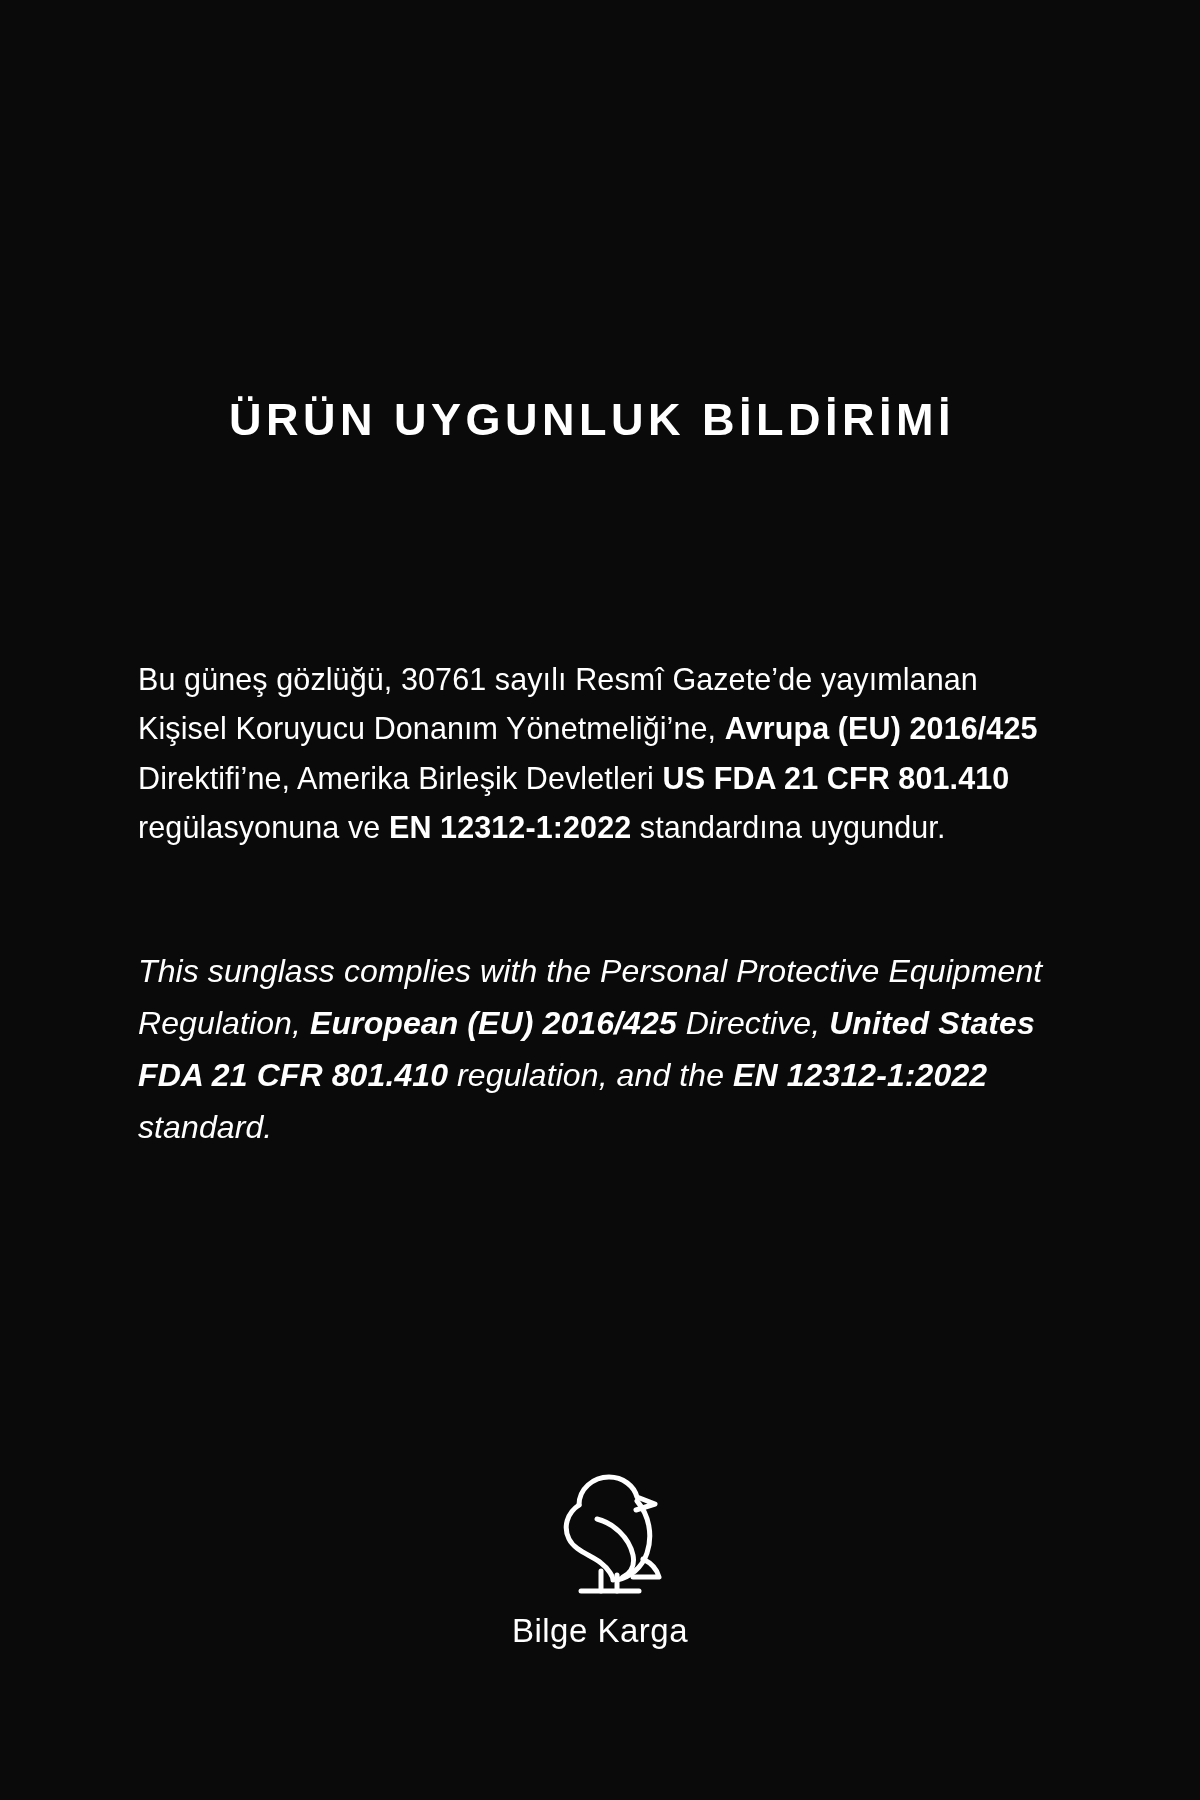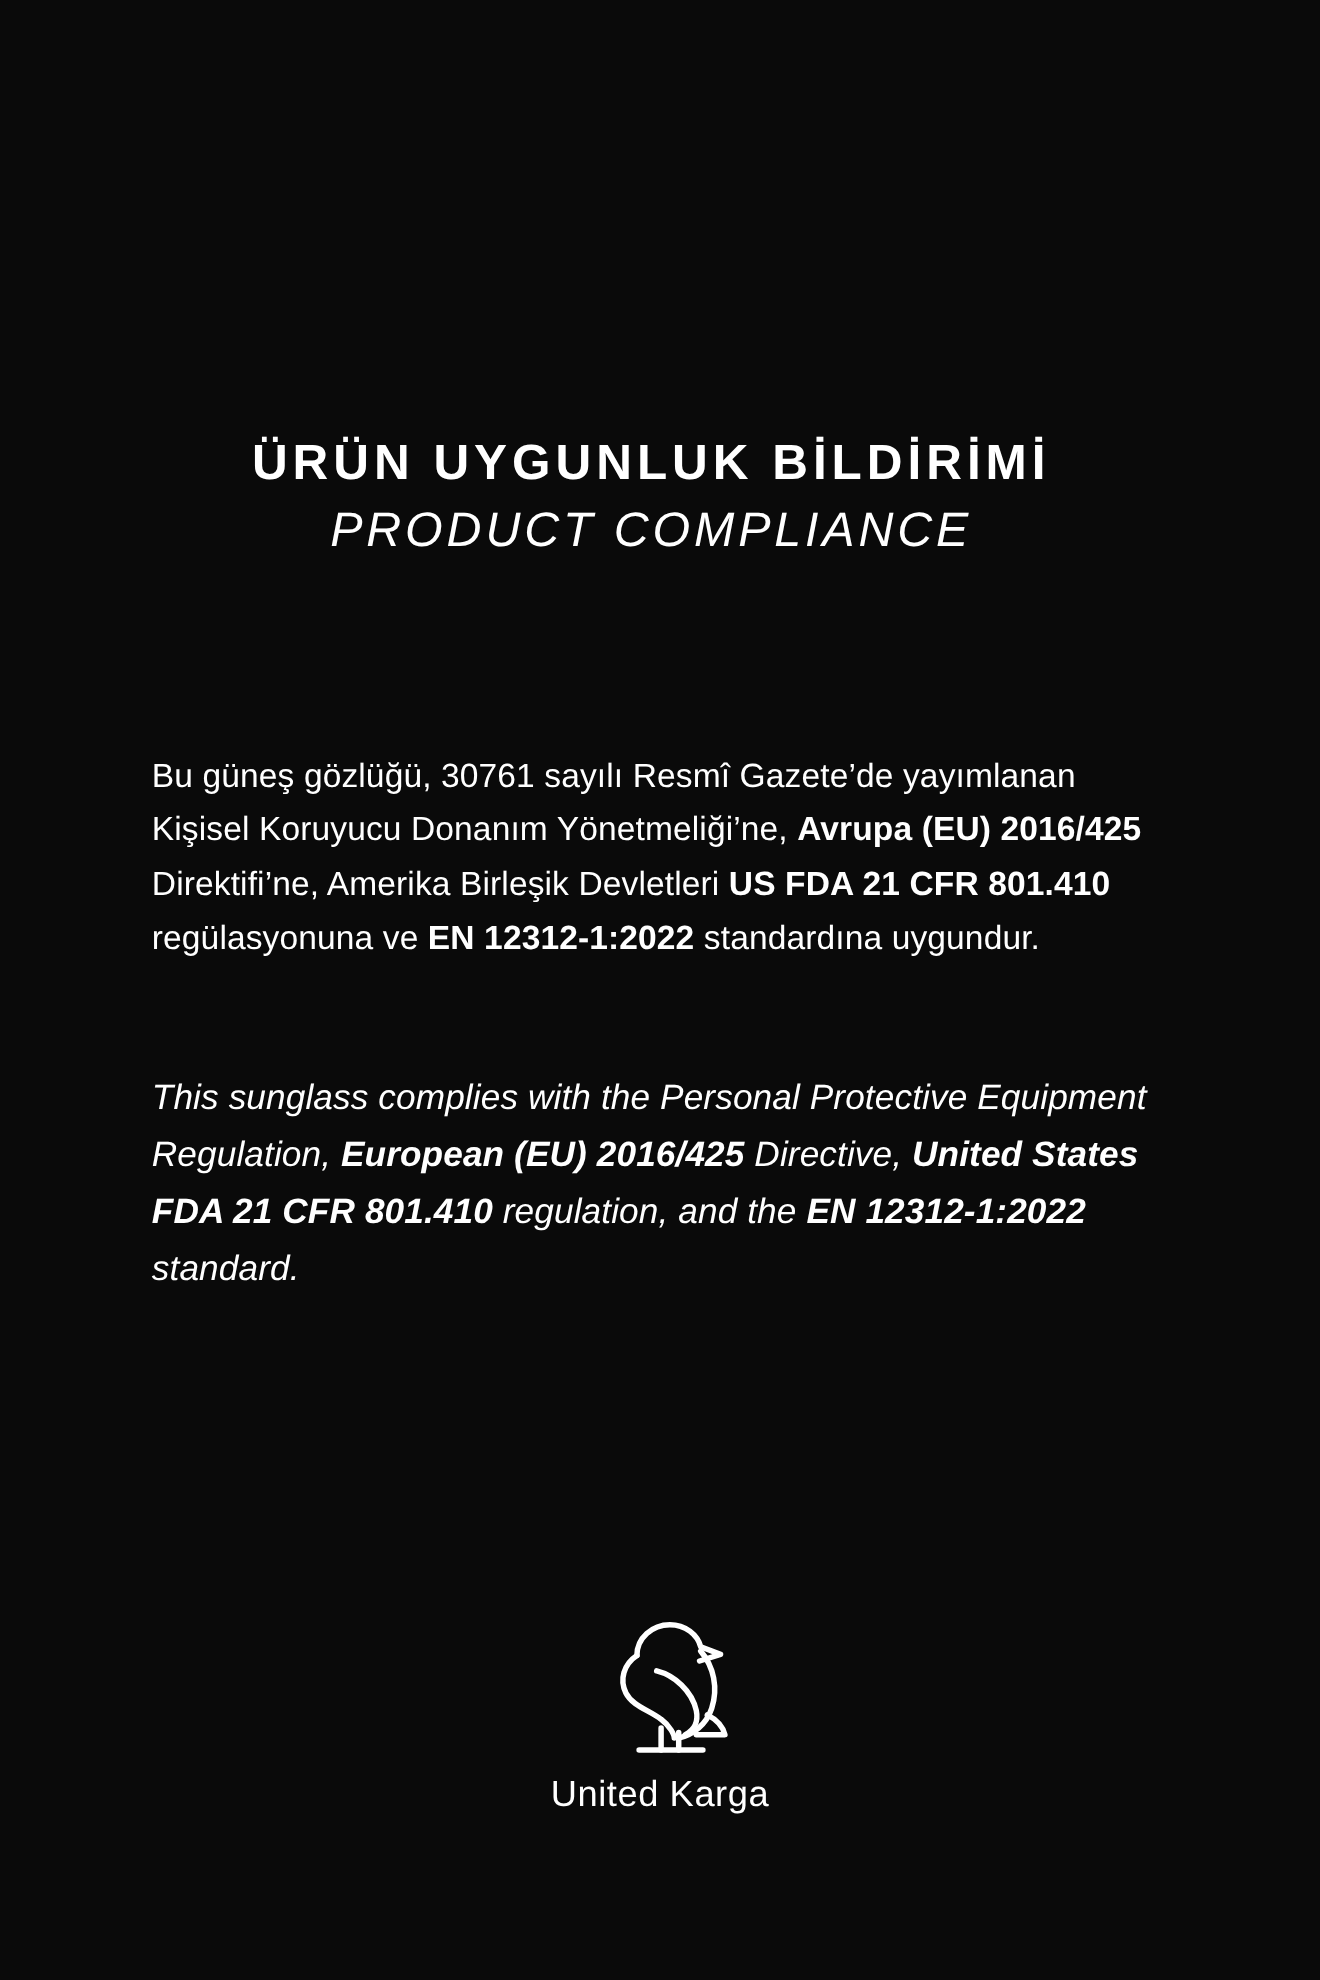--- a/index.html
+++ b/index.html
@@ -44,21 +44,21 @@
     letter-spacing: 3.5px;
     line-height: 1.15;
     margin: 12px 0 0 0;
     color: #ffffff;
   }
 
   .body-block {
     position: absolute;
     left: 138px;
     right: 138px;
-    top: 681px;
+    top: 655px;
   }
   p.para {
     margin: 0;
     color: #ffffff;
   }
   .para-tr {
     font-size: 30.5px;
     line-height: 1.62;
     letter-spacing: 0.1px;
     font-weight: 400;
@@ -97,21 +97,20 @@
     color: #ffffff;
   }
 </style>
 </head>
 <body>
 
 <div class="page">
 
   <div class="title-block">
     <h1 class="title-tr">ÜRÜN UYGUNLUK BİLDİRİMİ</h1>
-    <h2 class="title-en">PRODUCT COMPLIANCE</h2>
   </div>
 
   <div class="body-block">
     <p class="para para-tr">Bu güneş gözlüğü, 30761 sayılı Resmî Gazete’de yayımlanan Kişisel Koruyucu Donanım Yönetmeliği’ne, <b>Avrupa (EU) 2016/425</b> Direktifi’ne, Amerika Birleşik Devletleri <b>US FDA 21 CFR 801.410</b> regülasyonuna ve <b>EN 12312-1:2022</b> standardına uygundur.</p>
     <p class="para para-en">This sunglass complies with the Personal Protective Equipment Regulation, <b>European (EU) 2016/425</b> Directive, <b>United States FDA 21 CFR 801.410</b> regulation, and the <b>EN 12312-1:2022</b> standard.</p>
   </div>
 
   <div class="brand-block">
     <svg class="brand-logo" width="130" height="135" viewBox="0 0 130 135" aria-hidden="true">
       <g fill="none" stroke="#ffffff" stroke-width="5" stroke-linecap="round" stroke-linejoin="round">
@@ -125,16 +124,16 @@
         <path d="M62 52 C78 56 94 70 98 88 C100 98 96 106 88 110"></path>
 
         <path d="M108 92 C116 96 122 102 124 110 L98 110"></path>
 
         <path d="M66 104 L66 124"></path>
         <path d="M82 108 L82 124"></path>
 
         <path d="M46 124 L104 124"></path>
       </g>
     </svg>
-    <div class="brand-name">United Karga</div>
+    <div class="brand-name">Bilge Karga</div>
   </div>
 
 </div>
 
 </body></html>

